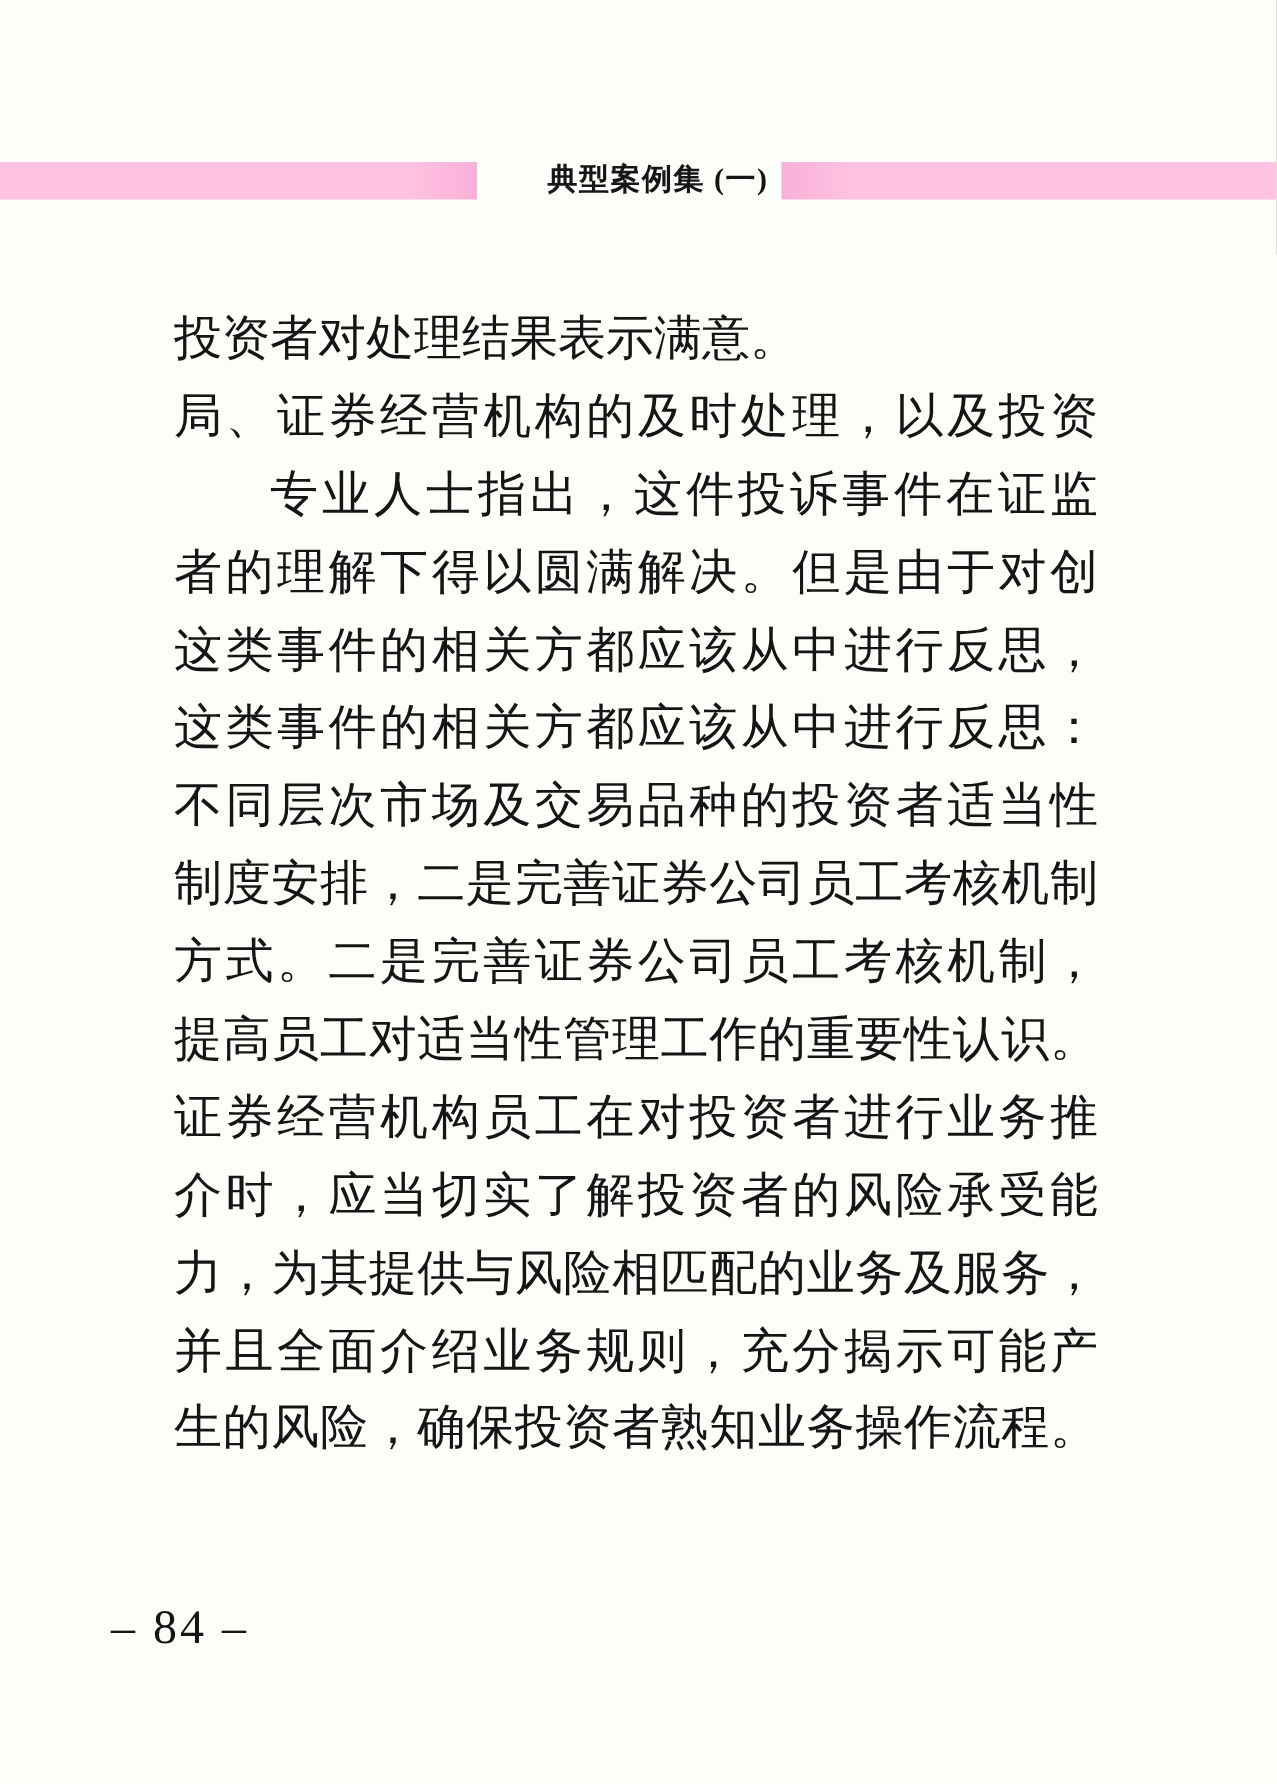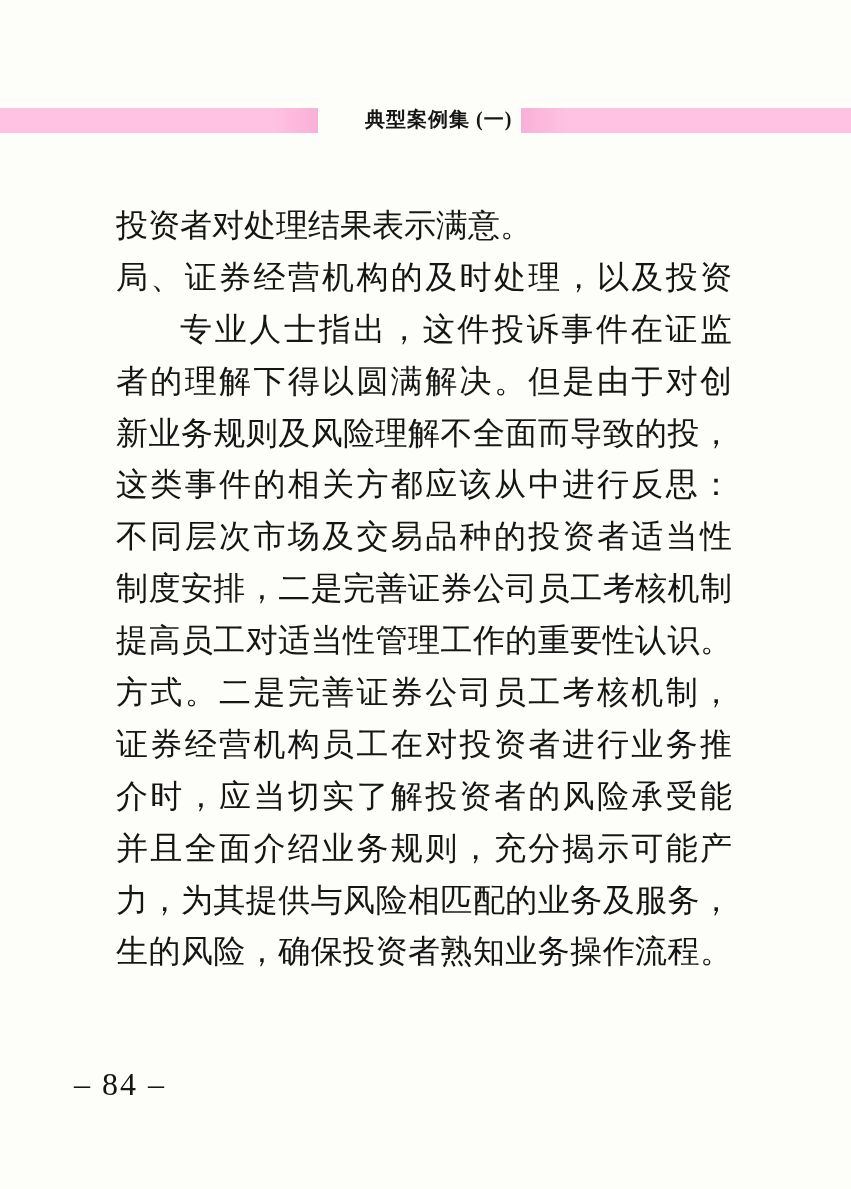--- a/index.html
+++ b/index.html
@@ -72,28 +72,28 @@
     <div class="band-seg band-left"></div>
     <div class="band-title">典型案例集 (一)</div>
     <div class="band-seg band-right"></div>
   </div>
 
   <div class="body-text">
     <div class="line flush">投资者对处理结果表示满意。</div>
     <div class="line">局、证券经营机构的及时处理，以及投资</div>
     <div class="line indent">专业人士指出，这件投诉事件在证监</div>
     <div class="line">者的理解下得以圆满解决。但是由于对创</div>
-    <div class="line">新业务规则及风险理解不全面而导致的投，</div>
+    <div class="line">这类事件的相关方都应该从中进行反思，</div>
     <div class="line">这类事件的相关方都应该从中进行反思：</div>
     <div class="line">不同层次市场及交易品种的投资者适当性</div>
     <div class="line">制度安排，二是完善证券公司员工考核机制</div>
+    <div class="line">方式。二是完善证券公司员工考核机制，</div>
     <div class="line">提高员工对适当性管理工作的重要性认识。</div>
-    <div class="line">方式。二是完善证券公司员工考核机制，</div>
     <div class="line">证券经营机构员工在对投资者进行业务推</div>
     <div class="line">介时，应当切实了解投资者的风险承受能</div>
+    <div class="line">力，为其提供与风险相匹配的业务及服务，</div>
     <div class="line">并且全面介绍业务规则，充分揭示可能产</div>
-    <div class="line">力，为其提供与风险相匹配的业务及服务，</div>
     <div class="line">生的风险，确保投资者熟知业务操作流程。</div>
   </div>
 
   <div class="page-number">– 84 –</div>
 
 </div>
 
 </body></html>

